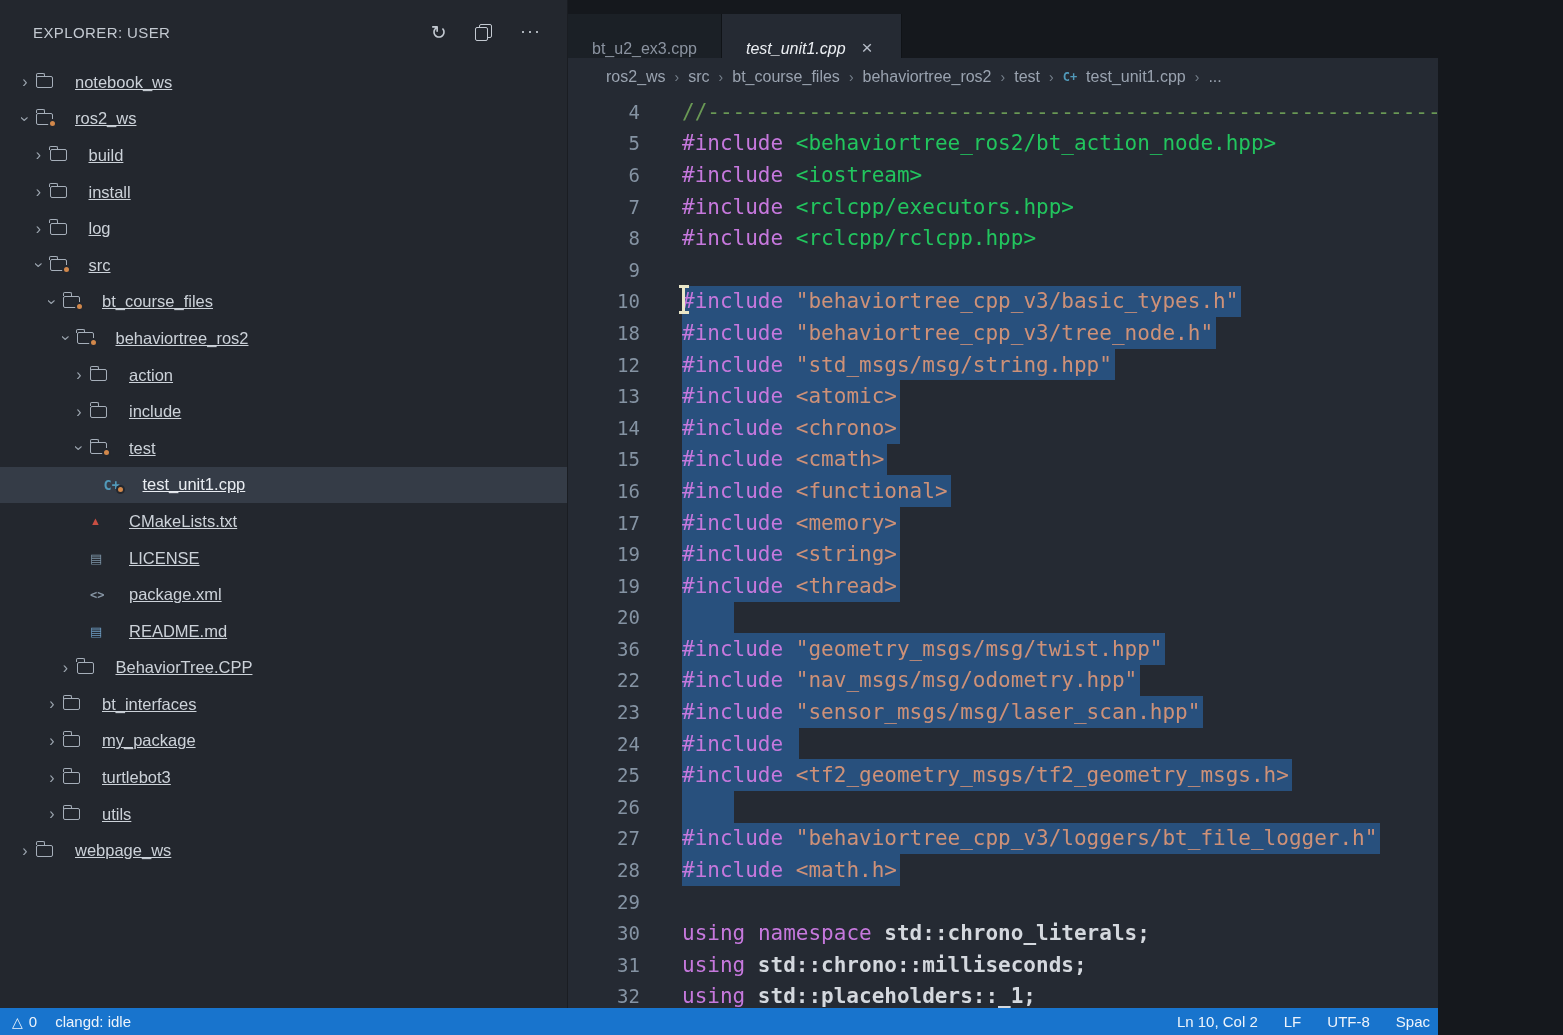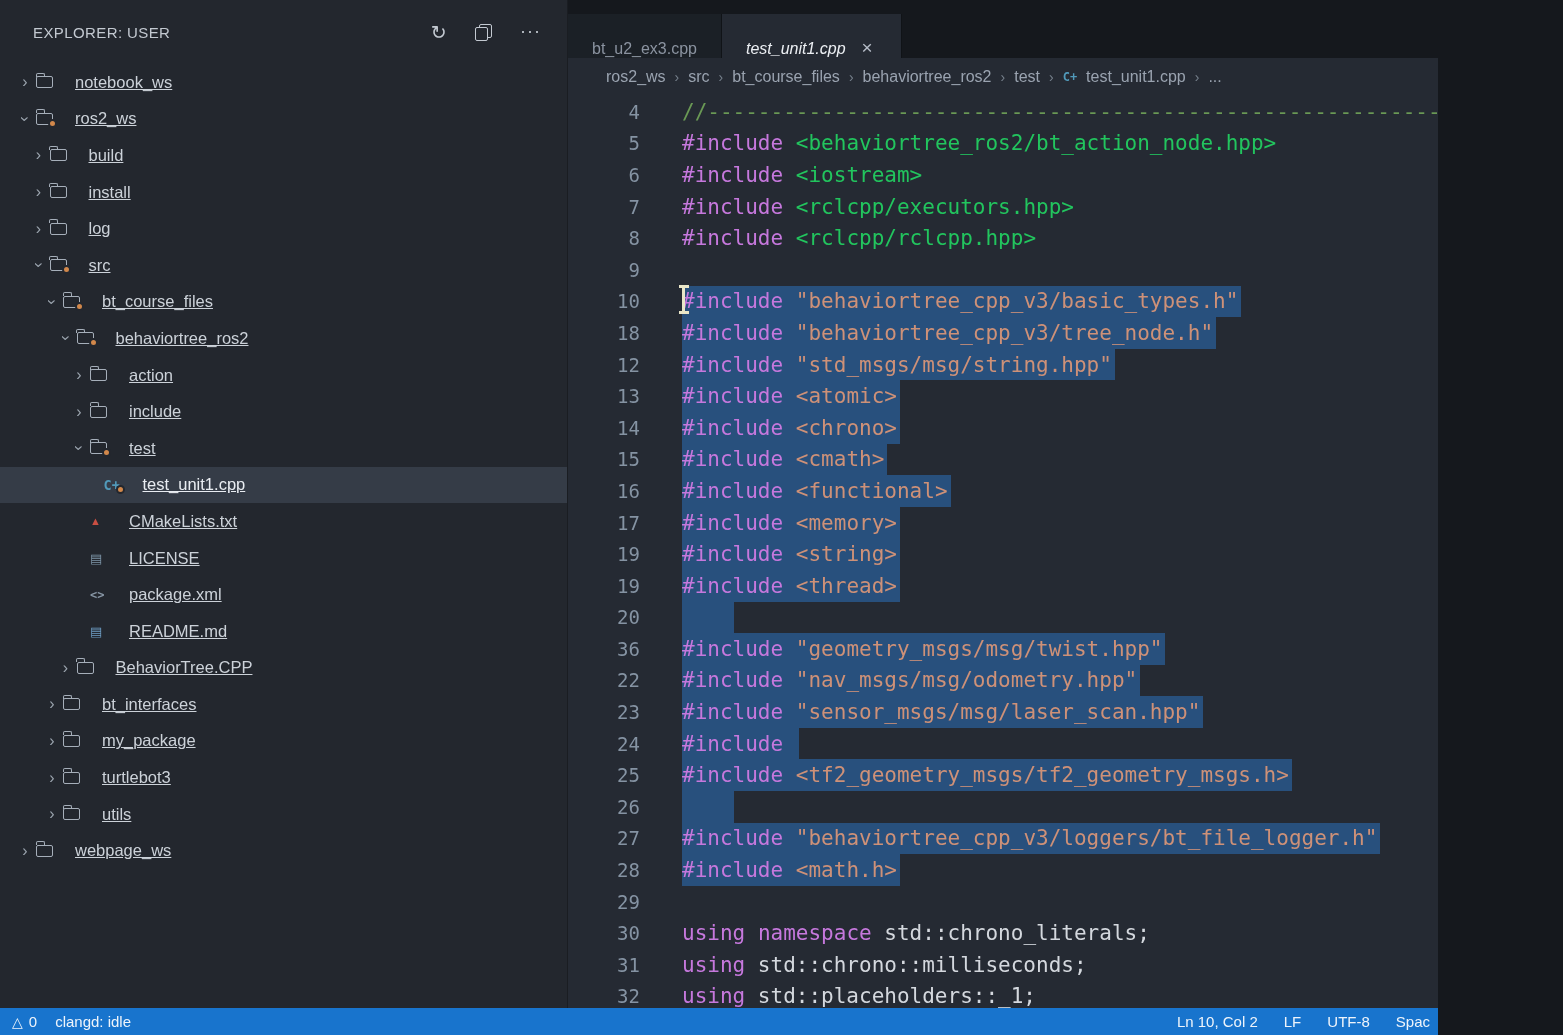--- a/index.html
+++ b/index.html
@@ -64,21 +64,21 @@
   .ln { width:72px; flex:none; text-align:right; color:#8593a3; font-size:19px;
         display:flex; align-items:center; justify-content:flex-end; }
   .lc { margin-left:42px; display:flex; align-items:center; white-space:pre; }
   .lc.sel { background:#28507d; padding-right:3px; }
   .lc.sel-empty { min-width:52px; }
   .tk-k { color:#c678dd; }
   .tk-c { color:#6a9955; }
   .tk-s { color:#ce9178; }
   .tk-a { color:#ce9178; }
   .tk-l { color:#22c55e; text-underline-offset:4px; }
-  .tk-p { color:#d4d8de; }
+  .tk-p { color:#d4d8de;font-weight:bold; }
 
   .ibeam { position:absolute; left:114px; top:191px; width:3px; height:25px; background:#e9e6c8; }
   .ibeam::before, .ibeam::after { content:""; position:absolute; left:-3.5px; width:10px; height:3px; background:#e9e6c8; }
   .ibeam::before { top:-2px; } .ibeam::after { bottom:-2px; }
 
   
   .statusbar { height:27px; flex:none; background:#1874cd; color:#eef4fb; font-size:15px;
                display:flex; align-items:center; justify-content:space-between; padding:0 8px 0 12px; }
   .status-left { display:flex; align-items:center; gap:18px; }
   .warn { display:flex; align-items:center; gap:6px; }

